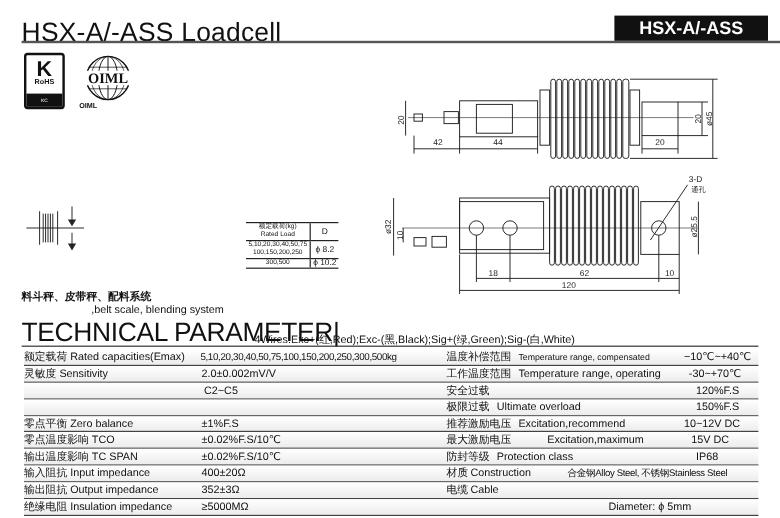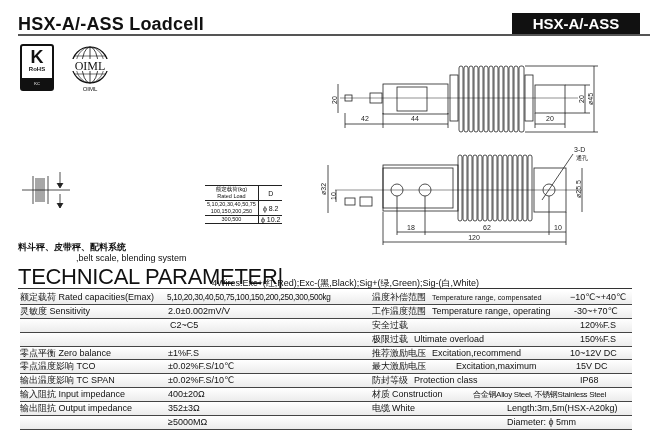--- a/index.html
+++ b/index.html
@@ -1,28 +1,28 @@
 <!DOCTYPE html>
 <html><head>
 <meta charset="utf-8">
 <style>
   * { box-sizing: border-box; margin: 0; padding: 0; }
   html, body { width: 650px; height: 432px; background: #fff; overflow: hidden; }
   body { position: relative; font-family: "Liberation Sans", "DejaVu Sans", sans-serif; color: #111; }
 
-  .title { position: absolute; left: 18px; top: 14px; font-size: 18px; font-weight: bold; letter-spacing: 0.2px; }
+  .title { position: absolute; left: 18px; top: 14px; font-size: 22px; font-weight: normal; letter-spacing: 0.2px; }
   .title-rule { position: absolute; left: 18px; right: 0; top: 34px; height: 2px; background: #555; }
   .title-badge { position: absolute; left: 512px; top: 13px; width: 128px; height: 21px; background: #111; color: #fff; font-size: 15px; font-weight: bold; text-align: center; line-height: 21px; }
 
   .kc { position: absolute; left: 20px; top: 44px; width: 34px; height: 47px; border: 2px solid #111; border-radius: 3px; text-align: center; }
   .kc .k { font-size: 18px; font-weight: bold; line-height: 18px; margin-top: 2px; }
   .kc .rohs { font-size: 6px; font-weight: bold; }
   .kc .bar { position: absolute; left: 0; right: 0; bottom: 0; height: 11px; background: #111; color: #fff; font-size: 4px; line-height: 11px; }
 
-  .oiml { position: absolute; left: 66px; top: 44px; width: 48px; height: 50px; text-align: center; }
+  .oiml { position: absolute; left: 66px; top: 44px; width: 48px; height: 50px; text-align: left; font-weight: bold; }
   .oiml .cap { position: absolute; left: 0; width: 48px; top: 42px; font-size: 6px; }
 
   svg.drw { position: absolute; left: 0; top: 0; }
 
   .rl { position: absolute; left: 205px; top: 185px; font-size: 5.5px; line-height: 7px; border-collapse: collapse; }
   .rl td { border-top: 1px solid #222; border-bottom: 1px solid #222; padding: 0 2px; text-align: center; }
   .rl td.d { border-left: 1px solid #222; width: 24px; font-size: 7px; }
 
   .apps1 { position: absolute; left: 18px; top: 241px; font-size: 9px; font-weight: bold; }
   .apps2 { position: absolute; left: 76px; top: 253px; font-size: 9px; }
@@ -256,22 +256,22 @@
     <span class="cell" style="left:0">输入阻抗 Input  impedance</span>
     <span class="cell" style="left:148px">400±20Ω</span>
     <span class="cell" style="left:352px">材质</span>
     <span class="cell" style="left:372px">Construction</span>
     <span class="cell" style="left:453px;font-size:8px;letter-spacing:-0.3px">合金钢Alloy Steel, 不锈钢Stainless Steel</span>
   </div>
   <div class="row">
     <span class="cell" style="left:0">输出阻抗 Output  impedance</span>
     <span class="cell" style="left:148px">352±3Ω</span>
     <span class="cell" style="left:352px">电缆</span>
-    <span class="cell" style="left:372px">White</span>
-    <span class="cell" style="left:487px">Length:3m,5m(HSX-A20kg)</span>
-  </div>
-  <div class="row">
+    <span class="cell" style="left:372px">Cable</span>
+  </div>
+  <div class="row">
+    <span class="cell" style="left:0">绝缘电阻 Insulation impedance</span>
     <span class="cell" style="left:148px">≥5000MΩ</span>
     <span class="cell" style="left:352px"></span>
     <span class="cell" style="left:372px"></span>
     <span class="cell" style="left:487px">Diameter: ϕ 5mm</span>
   </div>
 </div>
 
 </body></html>

